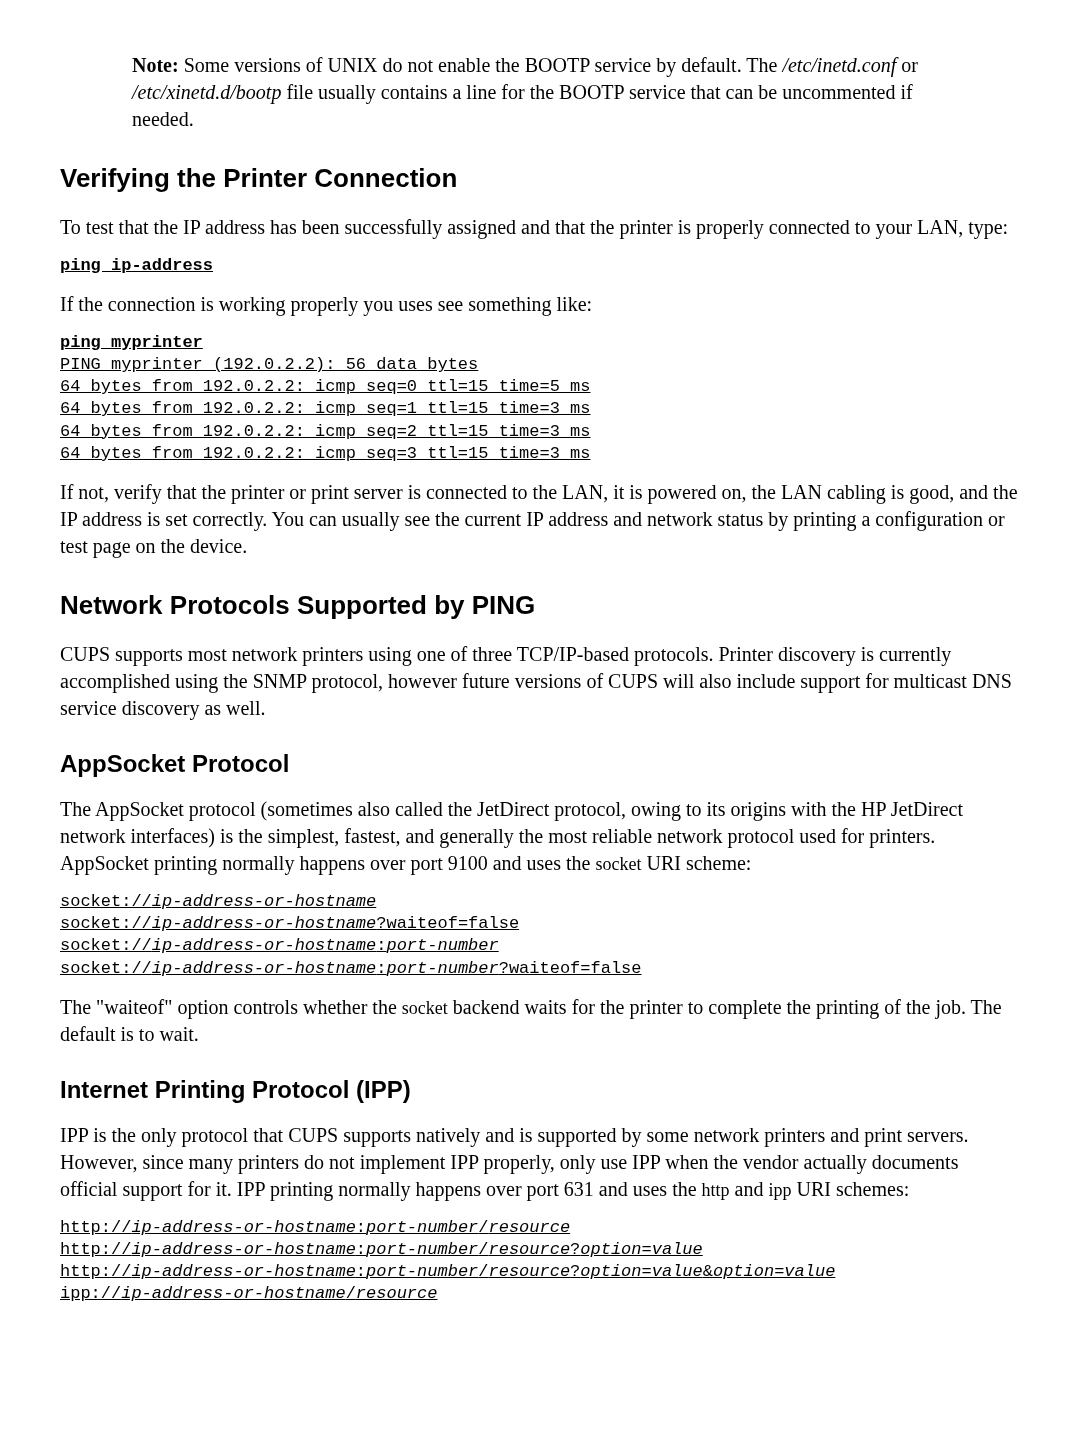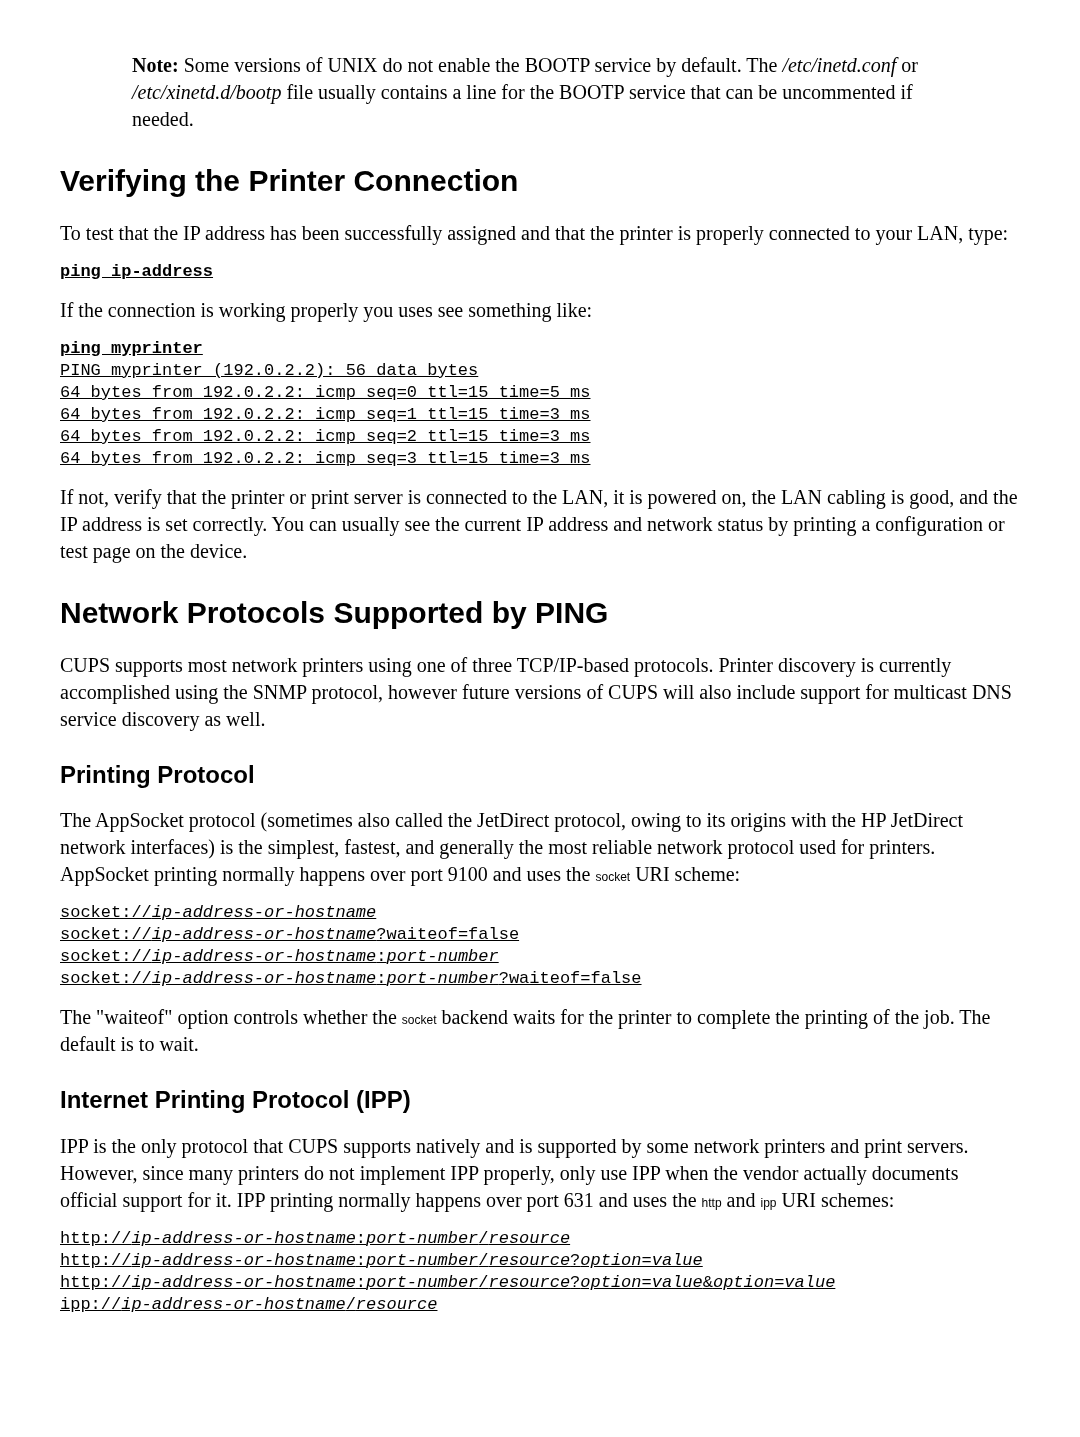--- a/index.html
+++ b/index.html
@@ -9,21 +9,21 @@
     color: #000;
     margin: 0;
     padding: 40px 60px 60px 60px;
     background: #fff;
     width: 1080px;
     box-sizing: border-box;
   }
   h2 {
     font-family: Arial, Helvetica, sans-serif;
     font-weight: bold;
-    font-size: 30px;
+    font-size: 26px;
     margin: 28px 0 18px 0;
   }
   h3 {
     font-family: Arial, Helvetica, sans-serif;
     font-weight: bold;
     font-size: 24px;
     margin: 26px 0 16px 0;
   }
   p {
     margin: 14px 0;
@@ -37,22 +37,22 @@
     font-size: 17px;
     white-space: pre;
     margin: 14px 0;
     line-height: 1.3;
     text-decoration: underline;
   }
   pre strong {
     font-weight: bold;
   }
   code.inline {
-    font-family: Liberation Sans, sans-serif;
-    font-size: 12px;
+    font-family: Liberation Serif, serif;
+    font-size: 18px;
   }
   em.path { font-style: italic; }
   .italic { font-style: italic; }
 </style>
 </head>
 <body>
 
 <p class="note-block">
   <strong>Note:</strong><span> Some versions of UNIX do not enable the BOOTP service by default. The </span><em class="path">/etc/inetd.conf</em><span> or </span><em class="path">/etc/xinetd.d/bootp</em><span> file usually contains a line for the BOOTP service that can be uncommented if needed.</span>
 </p>
@@ -71,21 +71,21 @@
 <span>64 bytes from 192.0.2.2: icmp_seq=1 ttl=15 time=3 ms</span>
 <span>64 bytes from 192.0.2.2: icmp_seq=2 ttl=15 time=3 ms</span>
 <span>64 bytes from 192.0.2.2: icmp_seq=3 ttl=15 time=3 ms</span></pre>
 
 <p>If not, verify that the printer or print server is connected to the LAN, it is powered on, the LAN cabling is good, and the IP address is set correctly. You can usually see the current IP address and network status by printing a configuration or test page on the device.</p>
 
 <h2>Network Protocols Supported by PING</h2>
 
 <p>CUPS supports most network printers using one of three TCP/IP-based protocols. Printer discovery is currently accomplished using the SNMP protocol, however future versions of CUPS will also include support for multicast DNS service discovery as well.</p>
 
-<h3>Printing Protocol</h3>
+<h3>AppSocket Protocol</h3>
 
 <p><span>The AppSocket protocol (sometimes also called the JetDirect protocol, owing to its origins with the HP JetDirect network interfaces) is the simplest, fastest, and generally the most reliable network protocol used for printers. AppSocket printing normally happens over port 9100 and uses the </span><code class="inline">socket</code><span> URI scheme:</span></p>
 
 <pre><span>socket://</span><span class="italic">ip-address-or-hostname</span>
 <span>socket://</span><span class="italic">ip-address-or-hostname</span><span>?waiteof=false</span>
 <span>socket://</span><span class="italic">ip-address-or-hostname</span><span>:</span><span class="italic">port-number</span>
 <span>socket://</span><span class="italic">ip-address-or-hostname</span><span>:</span><span class="italic">port-number</span><span>?waiteof=false</span></pre>
 
 <p><span>The "waiteof" option controls whether the </span><code class="inline">socket</code><span> backend waits for the printer to complete the printing of the job. The default is to wait.</span></p>
 

